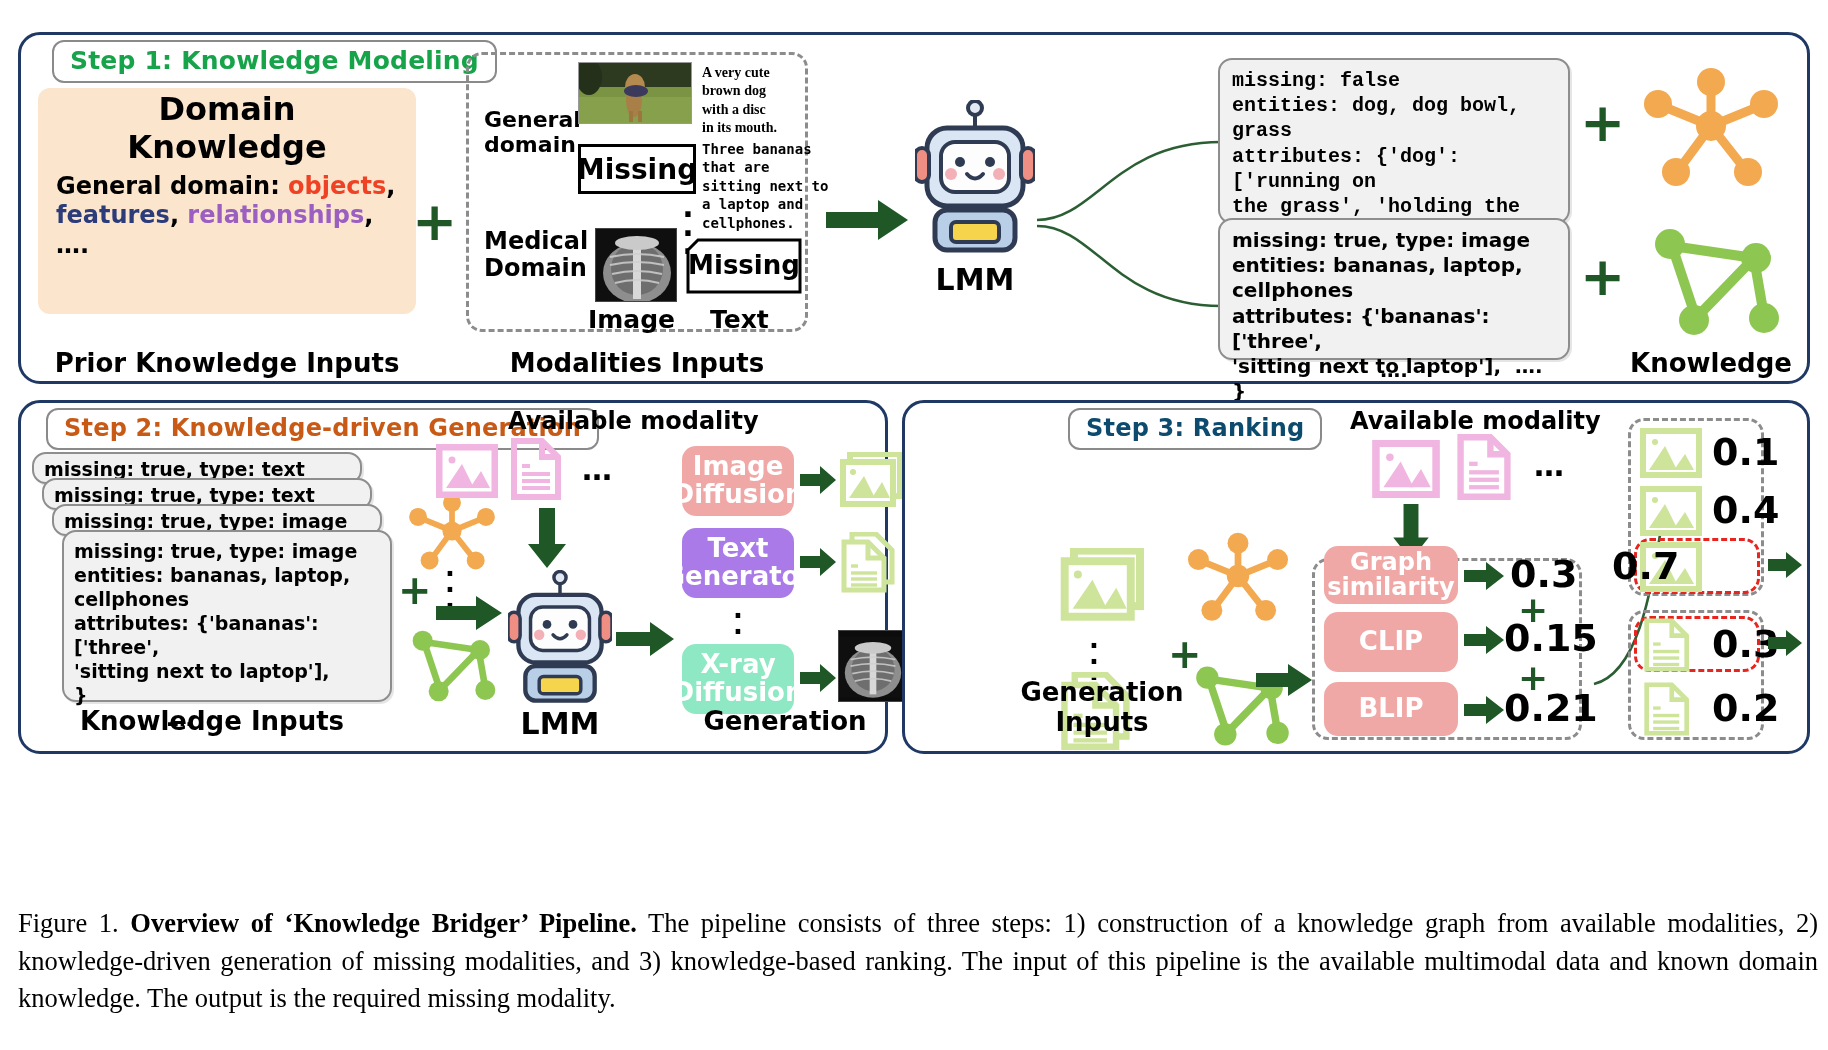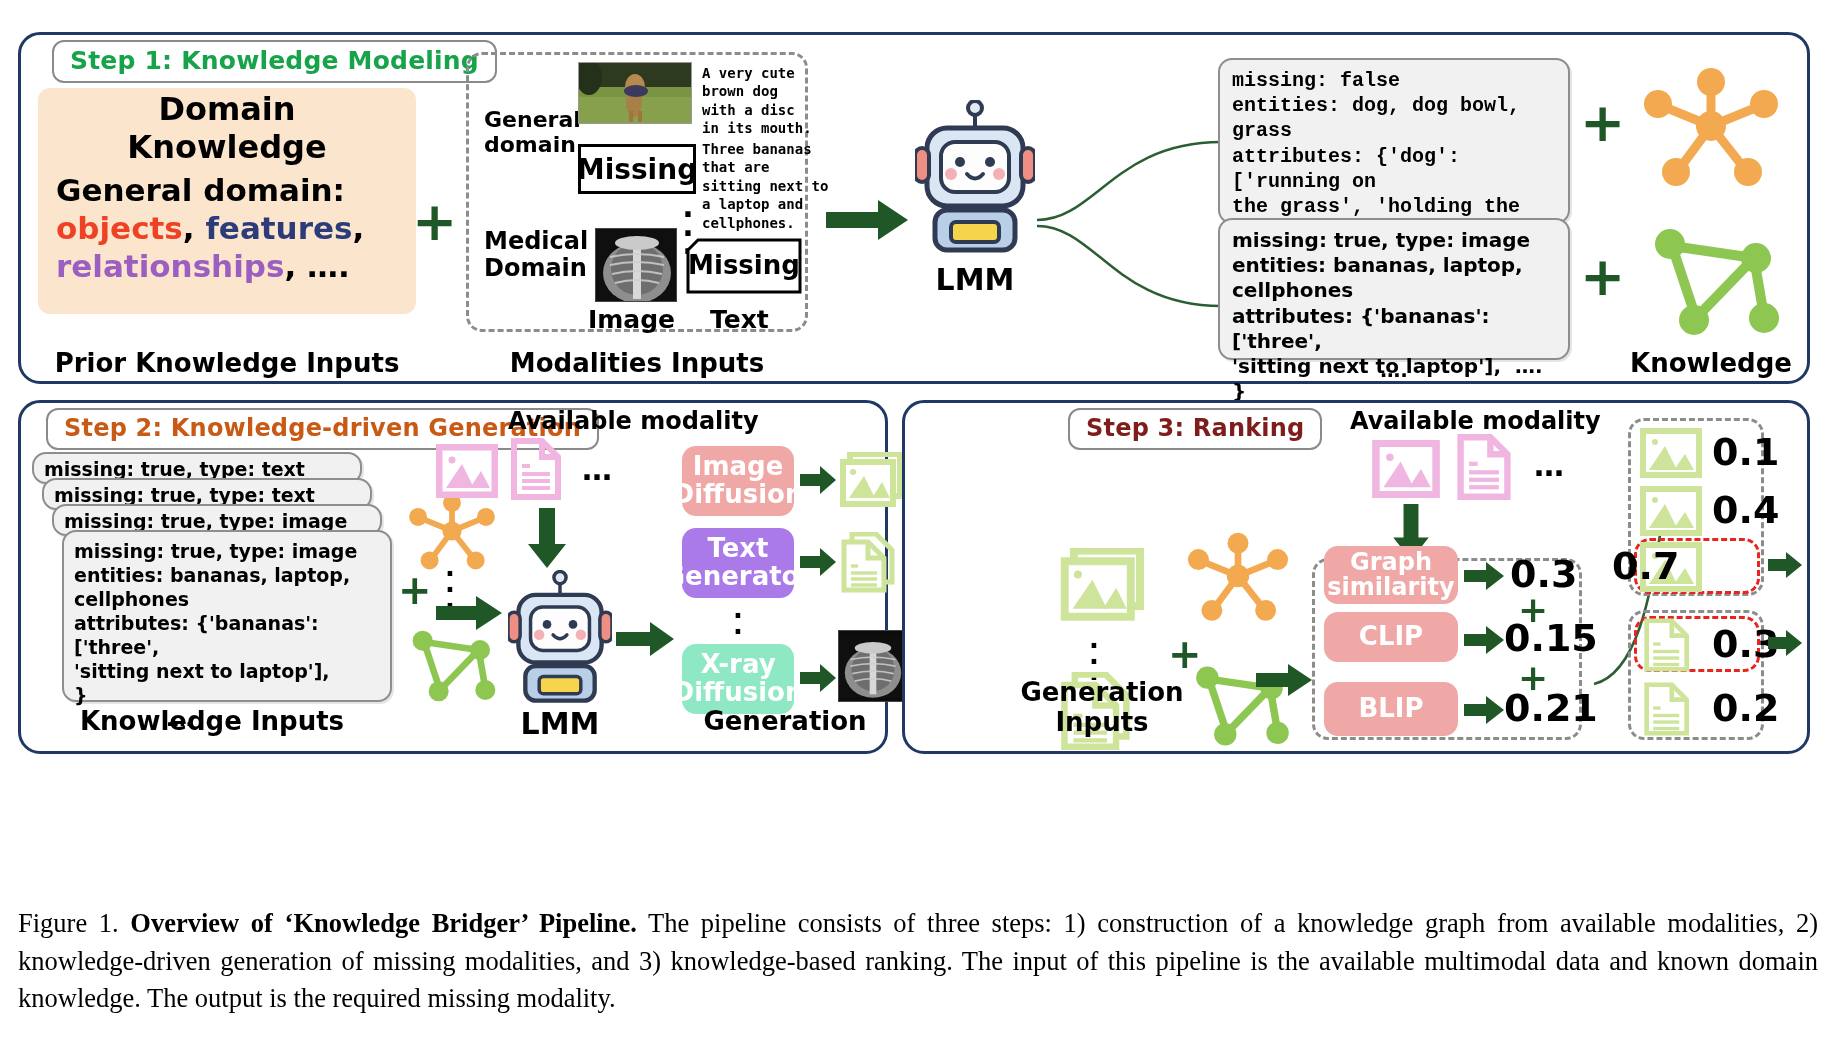--- a/index.html
+++ b/index.html
@@ -69,21 +69,21 @@
     display:flex; align-items:center; justify-content:center;
     text-align:center; line-height:1.06; font-size:26px;
   }
 
   
   .dk-box {
     position:absolute; background:#fbe5cd; border-radius:12px;
     padding:2px 18px;
   }
   .dk-title { font-size:32px; font-weight:700; text-align:center; color:#000; margin-bottom:6px;}
-  .dk-line { font-size:31px; font-weight:600; line-height:1.22; color:#000; }
+  .dk-line { font-size:24px; font-weight:600; line-height:1.22; color:#000; }
   .c-red{color:#ef4123;} .c-blue{color:#2c3c7a;} .c-purple{color:#9a5fc0;}
 
   
   .mono {
     position:absolute; font-family:"DejaVu Sans Mono", monospace;
     font-size:14px; line-height:1.32; font-weight:700; color:#000;
     white-space:pre;
   }
 
   
@@ -152,21 +152,21 @@
     <rect x="0" y="34" width="114" height="28" fill="#86a04b"></rect>
     <ellipse cx="10" cy="14" rx="13" ry="18" fill="#25301a"></ellipse>
     <ellipse cx="56" cy="24" rx="10" ry="13" fill="#b48a4e"></ellipse>
     <ellipse cx="55" cy="38" rx="8" ry="16" fill="#a87f46"></ellipse>
     <ellipse cx="57" cy="28" rx="12" ry="6" fill="#3b3a5c"></ellipse>
     <rect x="50" y="48" width="4" height="11" fill="#9d763f"></rect>
     <rect x="59" y="48" width="4" height="11" fill="#9d763f"></rect>
   </svg>
 </div>
 
-<div class="mono" style="left:702px; top:64px;">A very cute
+<div class="mono" style="left:702px; top:64px;font-family:Liberation Serif, serif;">A very cute
 brown dog
 with a disc
 in its mouth.</div>
 
 <div class="missbox hand" style="left:578px; top:144px; width:118px; height:50px;">Missing</div>
 
 <div class="mono" style="left:702px; top:140px;">Three bananas
 that are
 sitting next to
 a laptop and
@@ -465,21 +465,21 @@
         <path d="M19 54 Q41 48 63 54"></path>
     </g>
     <ellipse cx="41" cy="14" rx="22" ry="7" fill="#cacaca"></ellipse>
   </svg>
 </div>
 
 <div class="panel-caption hand" style="left:660px; top:706px; width:250px;">Generation</div>
 
 <div class="panel" style="left:902px; top:400px; width:908px; height:354px;"></div>
 
-<div class="step-badge hand" style="left:1068px; top:408px; font-size:24px; color:#7f1d1d;">Step 3: Ranking</div>
+<div class="step-badge hand" style="left:1068px; top:408px; font-size:24px; color:#0c4a6e;">Step 3: Ranking</div>
 
 <div class="small-label hand" style="left:1350px; top:408px; font-size:24px; font-weight:600;">Available modality</div>
 
 <div class="iconwrap" style="left:1058px; top:548px;">
   <svg width="90" height="74" viewBox="0 0 64 56">
     <rect x="10" y="2" width="50" height="42" fill="none" stroke="#cde49a" stroke-width="6"></rect>
     <rect x="3" y="10" width="50" height="42" fill="#fff" stroke="#cde49a" stroke-width="6"></rect>
     <circle cx="13" cy="20" r="3" fill="#cde49a"></circle>
     <path d="M9 46 L24 24 L35 46 Z" fill="#cde49a"></path>
     <path d="M32 46 L42 30 L50 46 Z" fill="#cde49a"></path>
@@ -571,21 +571,21 @@
 <div class="arrow-d" style="left:1392px; top:504px;">
   <svg width="38" height="56" viewBox="0 0 38 60">
       <path d="M11 0 H27 V36 H38 L19 60 L0 36 H11 Z" fill="#1f5727"></path>
     </svg>
 </div>
 
 <div class="dashed" style="left:1312px; top:558px; width:270px; height:182px;"></div>
 
 <div class="pill hand" style="left:1324px; top:546px; width:134px; height:58px; background:#f0a8a6; white-space:pre-line; font-size:24px;">Graph
 similarity</div>
-<div class="pill hand" style="left:1324px; top:612px; width:134px; height:50px; background:#f0a8a6; font-size:26px;">CLIP</div>
+<div class="pill hand" style="left:1324px; top:612px; width:134px; height:60px; background:#f0a8a6; font-size:26px;">CLIP</div>
 <div class="pill hand" style="left:1324px; top:682px; width:134px; height:54px; background:#f0a8a6; font-size:26px;">BLIP</div>
 
 <div class="arrow-r" style="left:1464px; top:562px;">
   <svg width="40" height="28" viewBox="0 0 40 28">
       <path d="M0 8 H22 V0 L40 14 L22 28 V20 H0 Z" fill="#1f5727"></path>
     </svg>
 </div>
 <div class="arrow-r" style="left:1464px; top:626px;">
   <svg width="40" height="28" viewBox="0 0 40 28">
       <path d="M0 8 H22 V0 L40 14 L22 28 V20 H0 Z" fill="#1f5727"></path>

